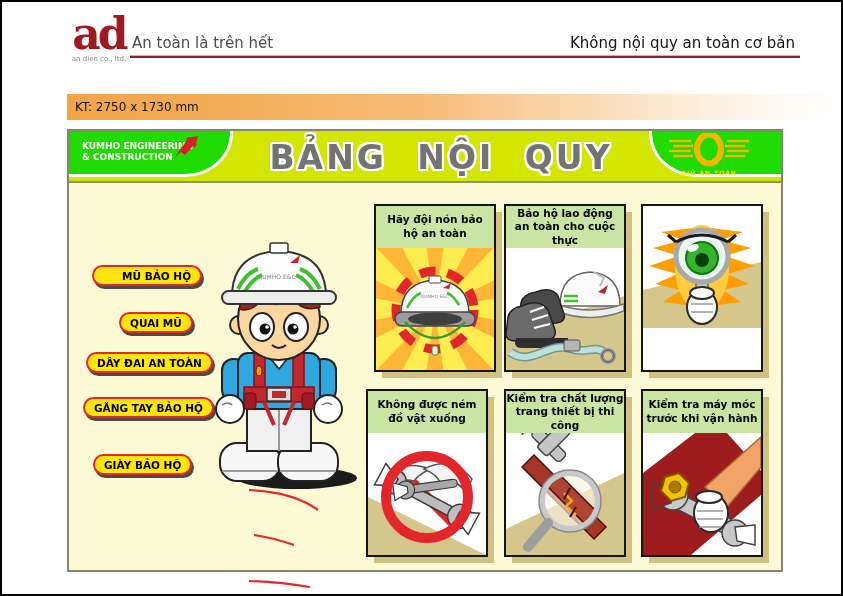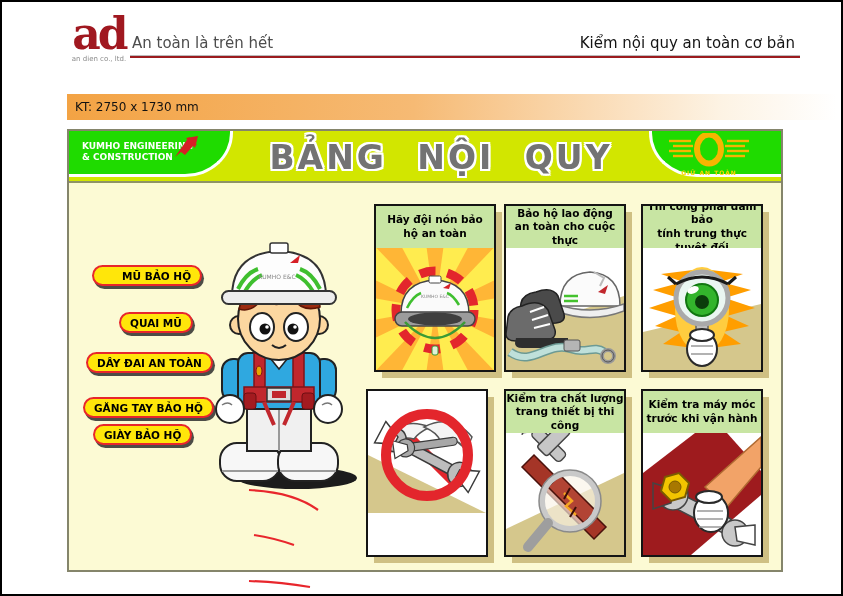--- a/index.html
+++ b/index.html
@@ -53,21 +53,21 @@
 </head>
 <body>
 
 <div id="page">
 
   <div class="ad-logo">
     <div class="ad-text">ad</div>
     <div class="ad-sub">an dien co., ltd.</div>
   </div>
   <div class="tagline-left">An toàn là trên hết</div>
-  <div class="tagline-right">Kiểm nội quy an toàn cơ bản</div>
+  <div class="tagline-right">Không nội quy an toàn cơ bản</div>
   <div class="header-rule"></div>
 
   <div class="size-bar">
     <span>KT:  2750 x 1730 mm</span>
   </div>
 
   <div class="board">
 
     <div class="strip"></div>
 
@@ -100,21 +100,21 @@
           <ellipse cx="44" cy="16" rx="12" ry="14.5" fill="none" stroke="#F7B500" stroke-width="6"></ellipse>
         </svg>
         <div class="badge-caption">GIỮ AN TOÀN</div>
       </div>
     </div>
 
     <div class="pill" style="left:23px; top:134px;padding-left:28px;">MŨ BẢO HỘ</div>
     <div class="pill" style="left:30px; top:181px;margin-left:20px;">QUAI MŨ</div>
     <div class="pill" style="left:17px; top:221px;">DÂY ĐAI AN TOÀN</div>
     <div class="pill" style="left:14px; top:266px;">GĂNG TAY BẢO HỘ</div>
-    <div class="pill" style="left:24px; top:293px;">GIÀY BẢO HỘ</div>
+    <div class="pill" style="left:24px; top:323px;">GIÀY BẢO HỘ</div>
 
     <svg class="leader-lines" viewBox="0 0 320 270">
       <g stroke="#E8262C" stroke-width="2.2" fill="none">
         <path d="M80,45 Q130,42 172,45"></path>
         <path d="M93,94 Q135,92 168,96"></path>
         <path d="M95,132 Q140,134 164,152"></path>
         <path d="M100,177 Q120,180 140,187"></path>
         <path d="M95,223 Q125,224 156,229"></path>
       </g>
     </svg>
@@ -239,22 +239,20 @@
             <path d="M4 104 C26 120 42 92 66 101 C80 106 88 97 98 104" stroke="#BFE0DA" stroke-width="6" fill="none"></path>
             <rect x="58" y="92" width="16" height="11" rx="2" fill="#B5B5B5" stroke="#555"></rect>
             <circle cx="102" cy="108" r="6" fill="none" stroke="#999" stroke-width="4"></circle>
             <circle cx="102" cy="108" r="6" fill="none" stroke="#555" stroke-width="1"></circle>
           </g>
         </svg>
       </div>
     </div>
 
     <div class="panel" style="left:572px; top:73px;">
-      <div class="panel-title">Thi công phải đảm bảo
-tính trung thực tuyệt đối</div>
       <div class="panel-body">
         <svg width="118" height="122" viewBox="0 0 118 122">
           <rect width="118" height="122" fill="#fff"></rect>
           <polygon points="0,122 0,84 118,56 118,122" fill="#D5C78C"></polygon>
           <path d="M50 22 L18 26 L40 34 L10 42 L36 50 L6 60 L34 68 L12 78 L38 84 L20 96 L50 100 Z" fill="#FF9E00"></path>
           <path d="M68 22 L100 26 L78 34 L108 42 L82 50 L112 60 L84 68 L106 78 L80 84 L98 96 L68 100 Z" fill="#FF9E00"></path>
           <ellipse cx="59" cy="62" rx="27" ry="43" fill="#FFCC3F"></ellipse>
           <rect x="53" y="74" width="12" height="14" fill="#C0C0C0" stroke="#666" stroke-width="1.5"></rect>
           <g>
             <ellipse cx="59" cy="101" rx="15" ry="17" fill="#fff" stroke="#2a2a2a" stroke-width="2"></ellipse>
@@ -265,20 +263,22 @@
           <circle cx="59" cy="52" r="16" fill="#33B42C" stroke="#117711" stroke-width="2"></circle>
           <circle cx="59" cy="54" r="7" fill="#0B3D0B"></circle>
           <ellipse cx="50" cy="42" rx="6" ry="3.5" fill="#fff" transform="rotate(-20 50 42)"></ellipse>
           <path d="M33 36 Q59 22 85 36" stroke="#1a1a1a" stroke-width="3" fill="none"></path>
           <path d="M33 36 L25 29 M85 36 L93 29" stroke="#1a1a1a" stroke-width="3"></path>
         </svg>
       </div>
     </div>
 
     <div class="panel" style="left:297px; top:258px;">
+      <div class="panel-title">Không được ném
+đồ vật xuống</div>
       <div class="panel-body">
         <svg width="118" height="122" viewBox="0 0 118 122">
           <rect width="118" height="122" fill="#fff"></rect>
           <polygon points="0,122 0,64 118,122" fill="#D5C78C"></polygon>
           <line x1="31" y1="36" x2="87" y2="92" stroke="#E3262C" stroke-width="10"></line>
           <g>
             <path d="M14 52 Q32 24 62 36 Q50 42 46 48 Q30 44 20 58 Z" fill="#F4F4F4" stroke="#555" stroke-width="1.5"></path>
             <path d="M104 46 Q84 22 56 36 Q70 42 72 50 Q88 44 98 60 Z" fill="#F4F4F4" stroke="#555" stroke-width="1.5"></path>
             <g transform="rotate(28 59 66)">
               <rect x="24" y="61" width="70" height="10" rx="5" fill="#BDBDBD" stroke="#3a3a3a" stroke-width="1.5"></rect>

